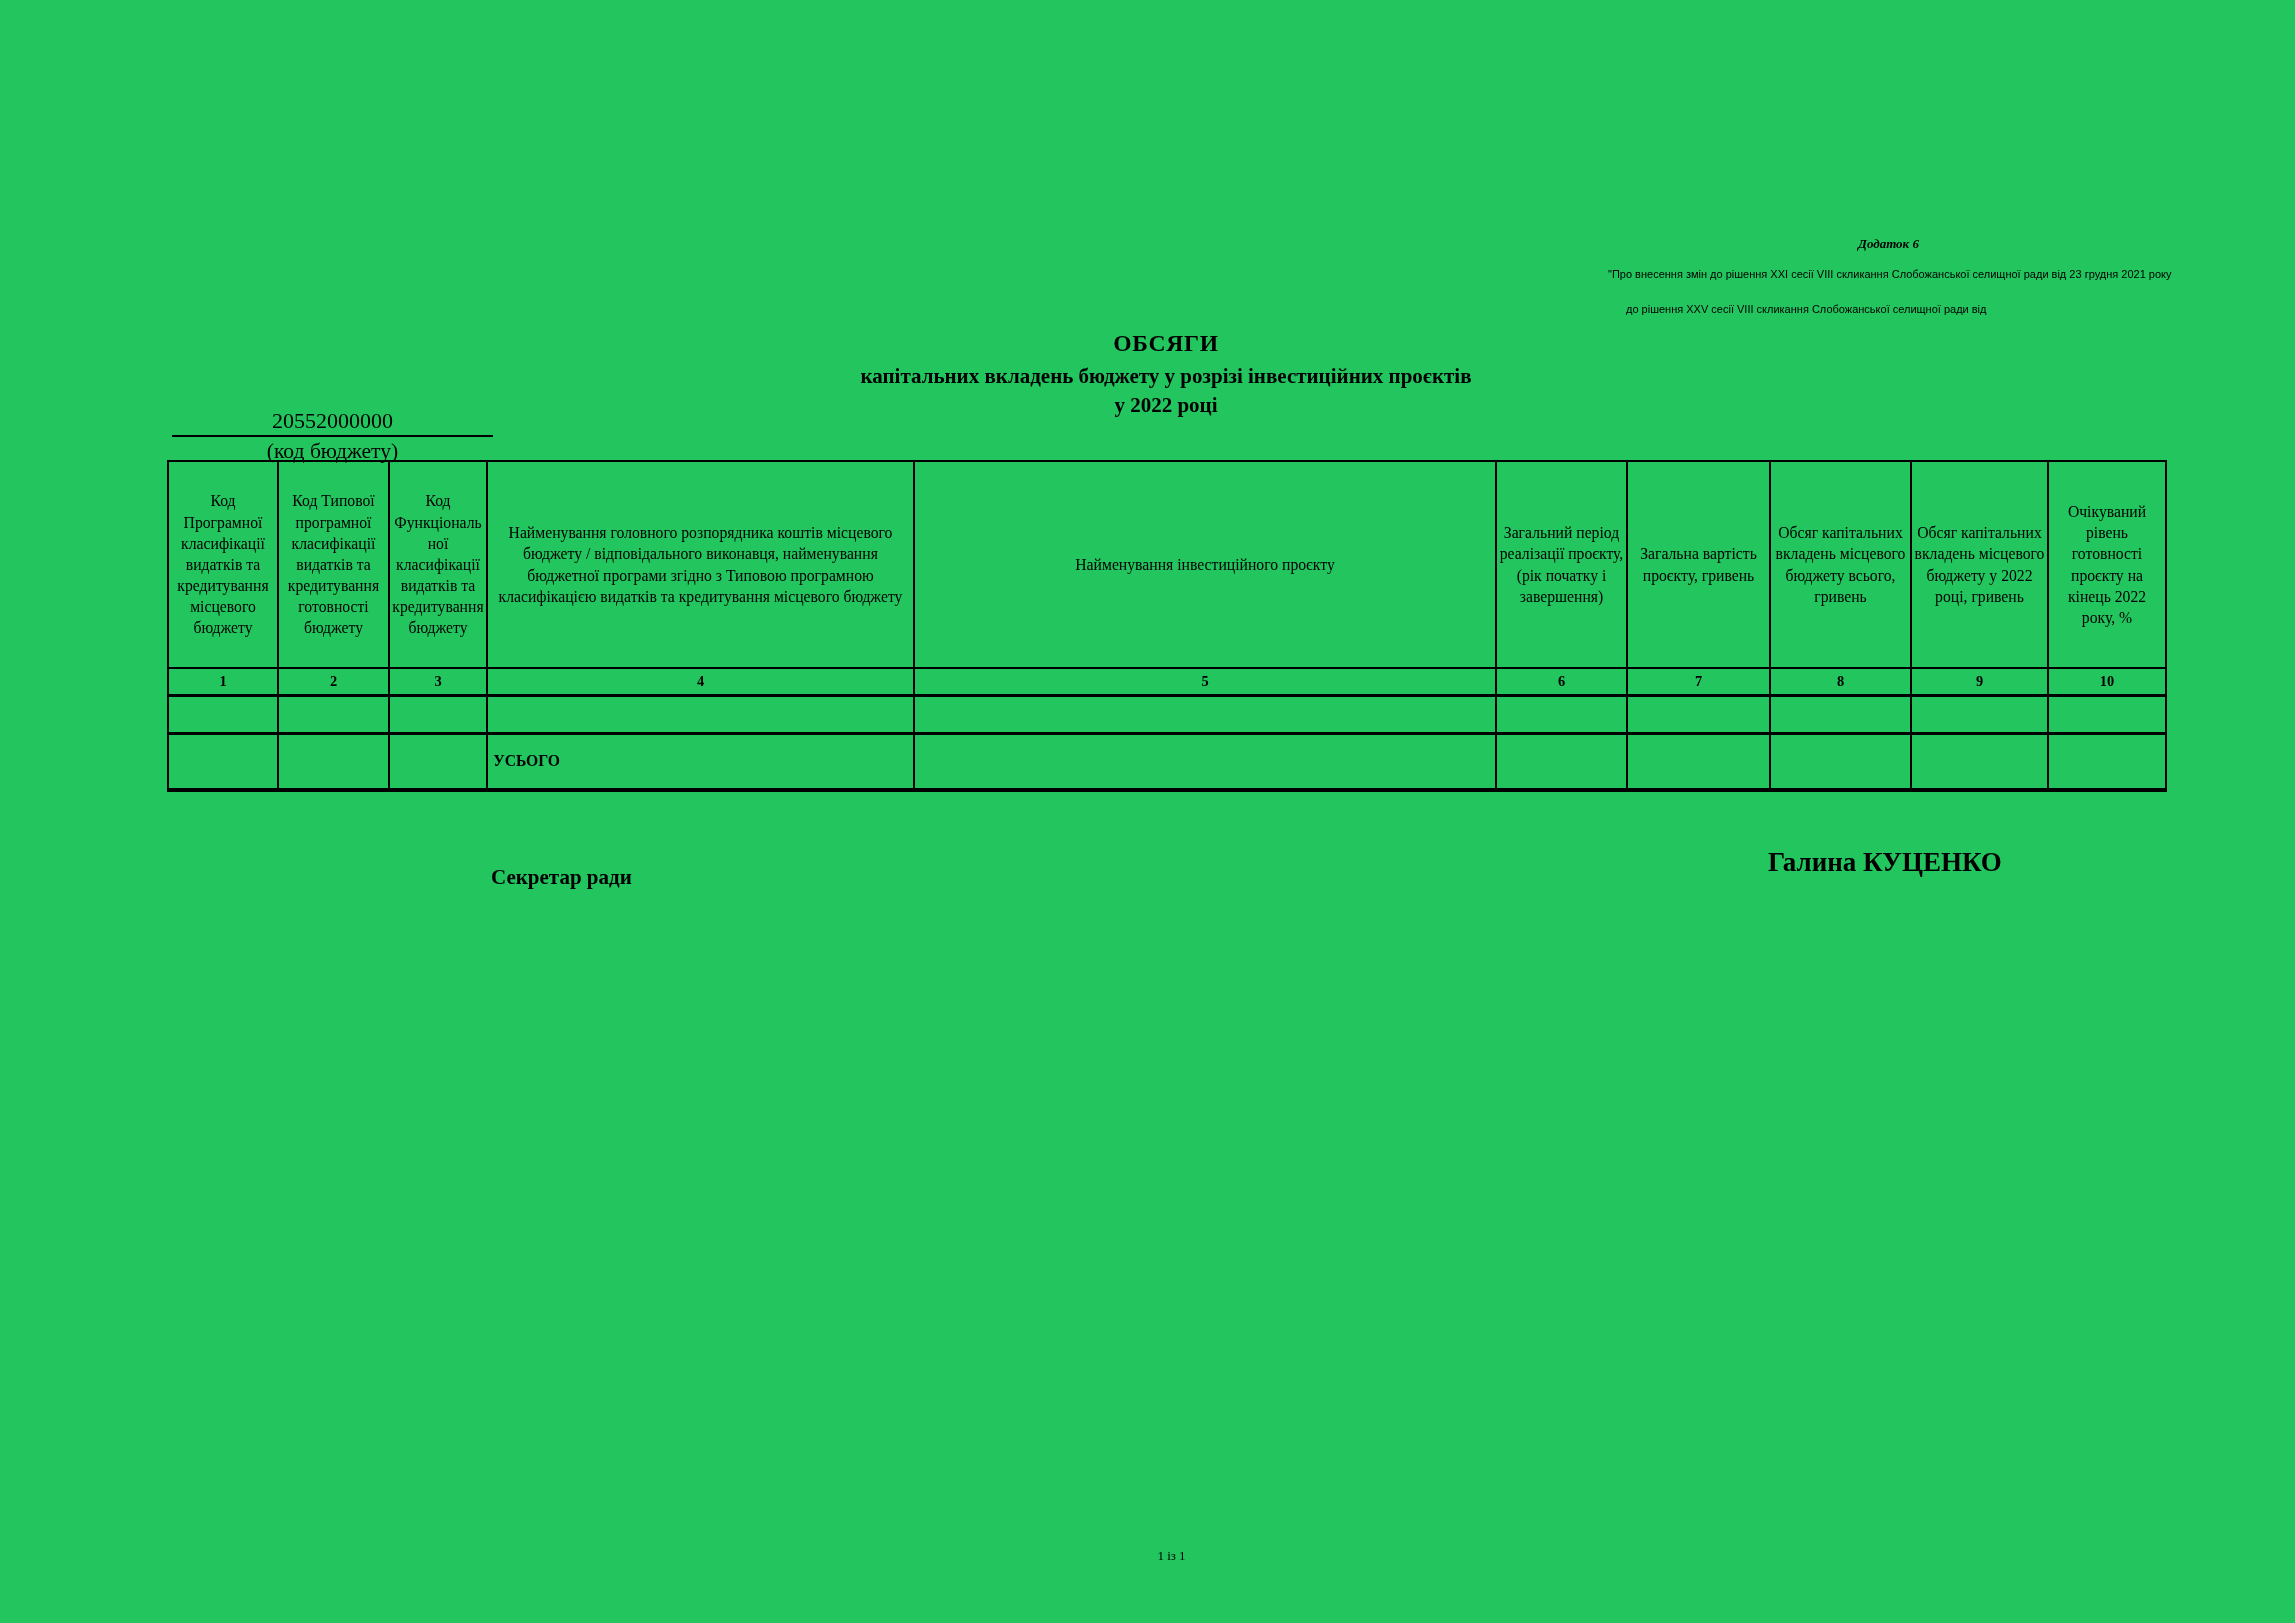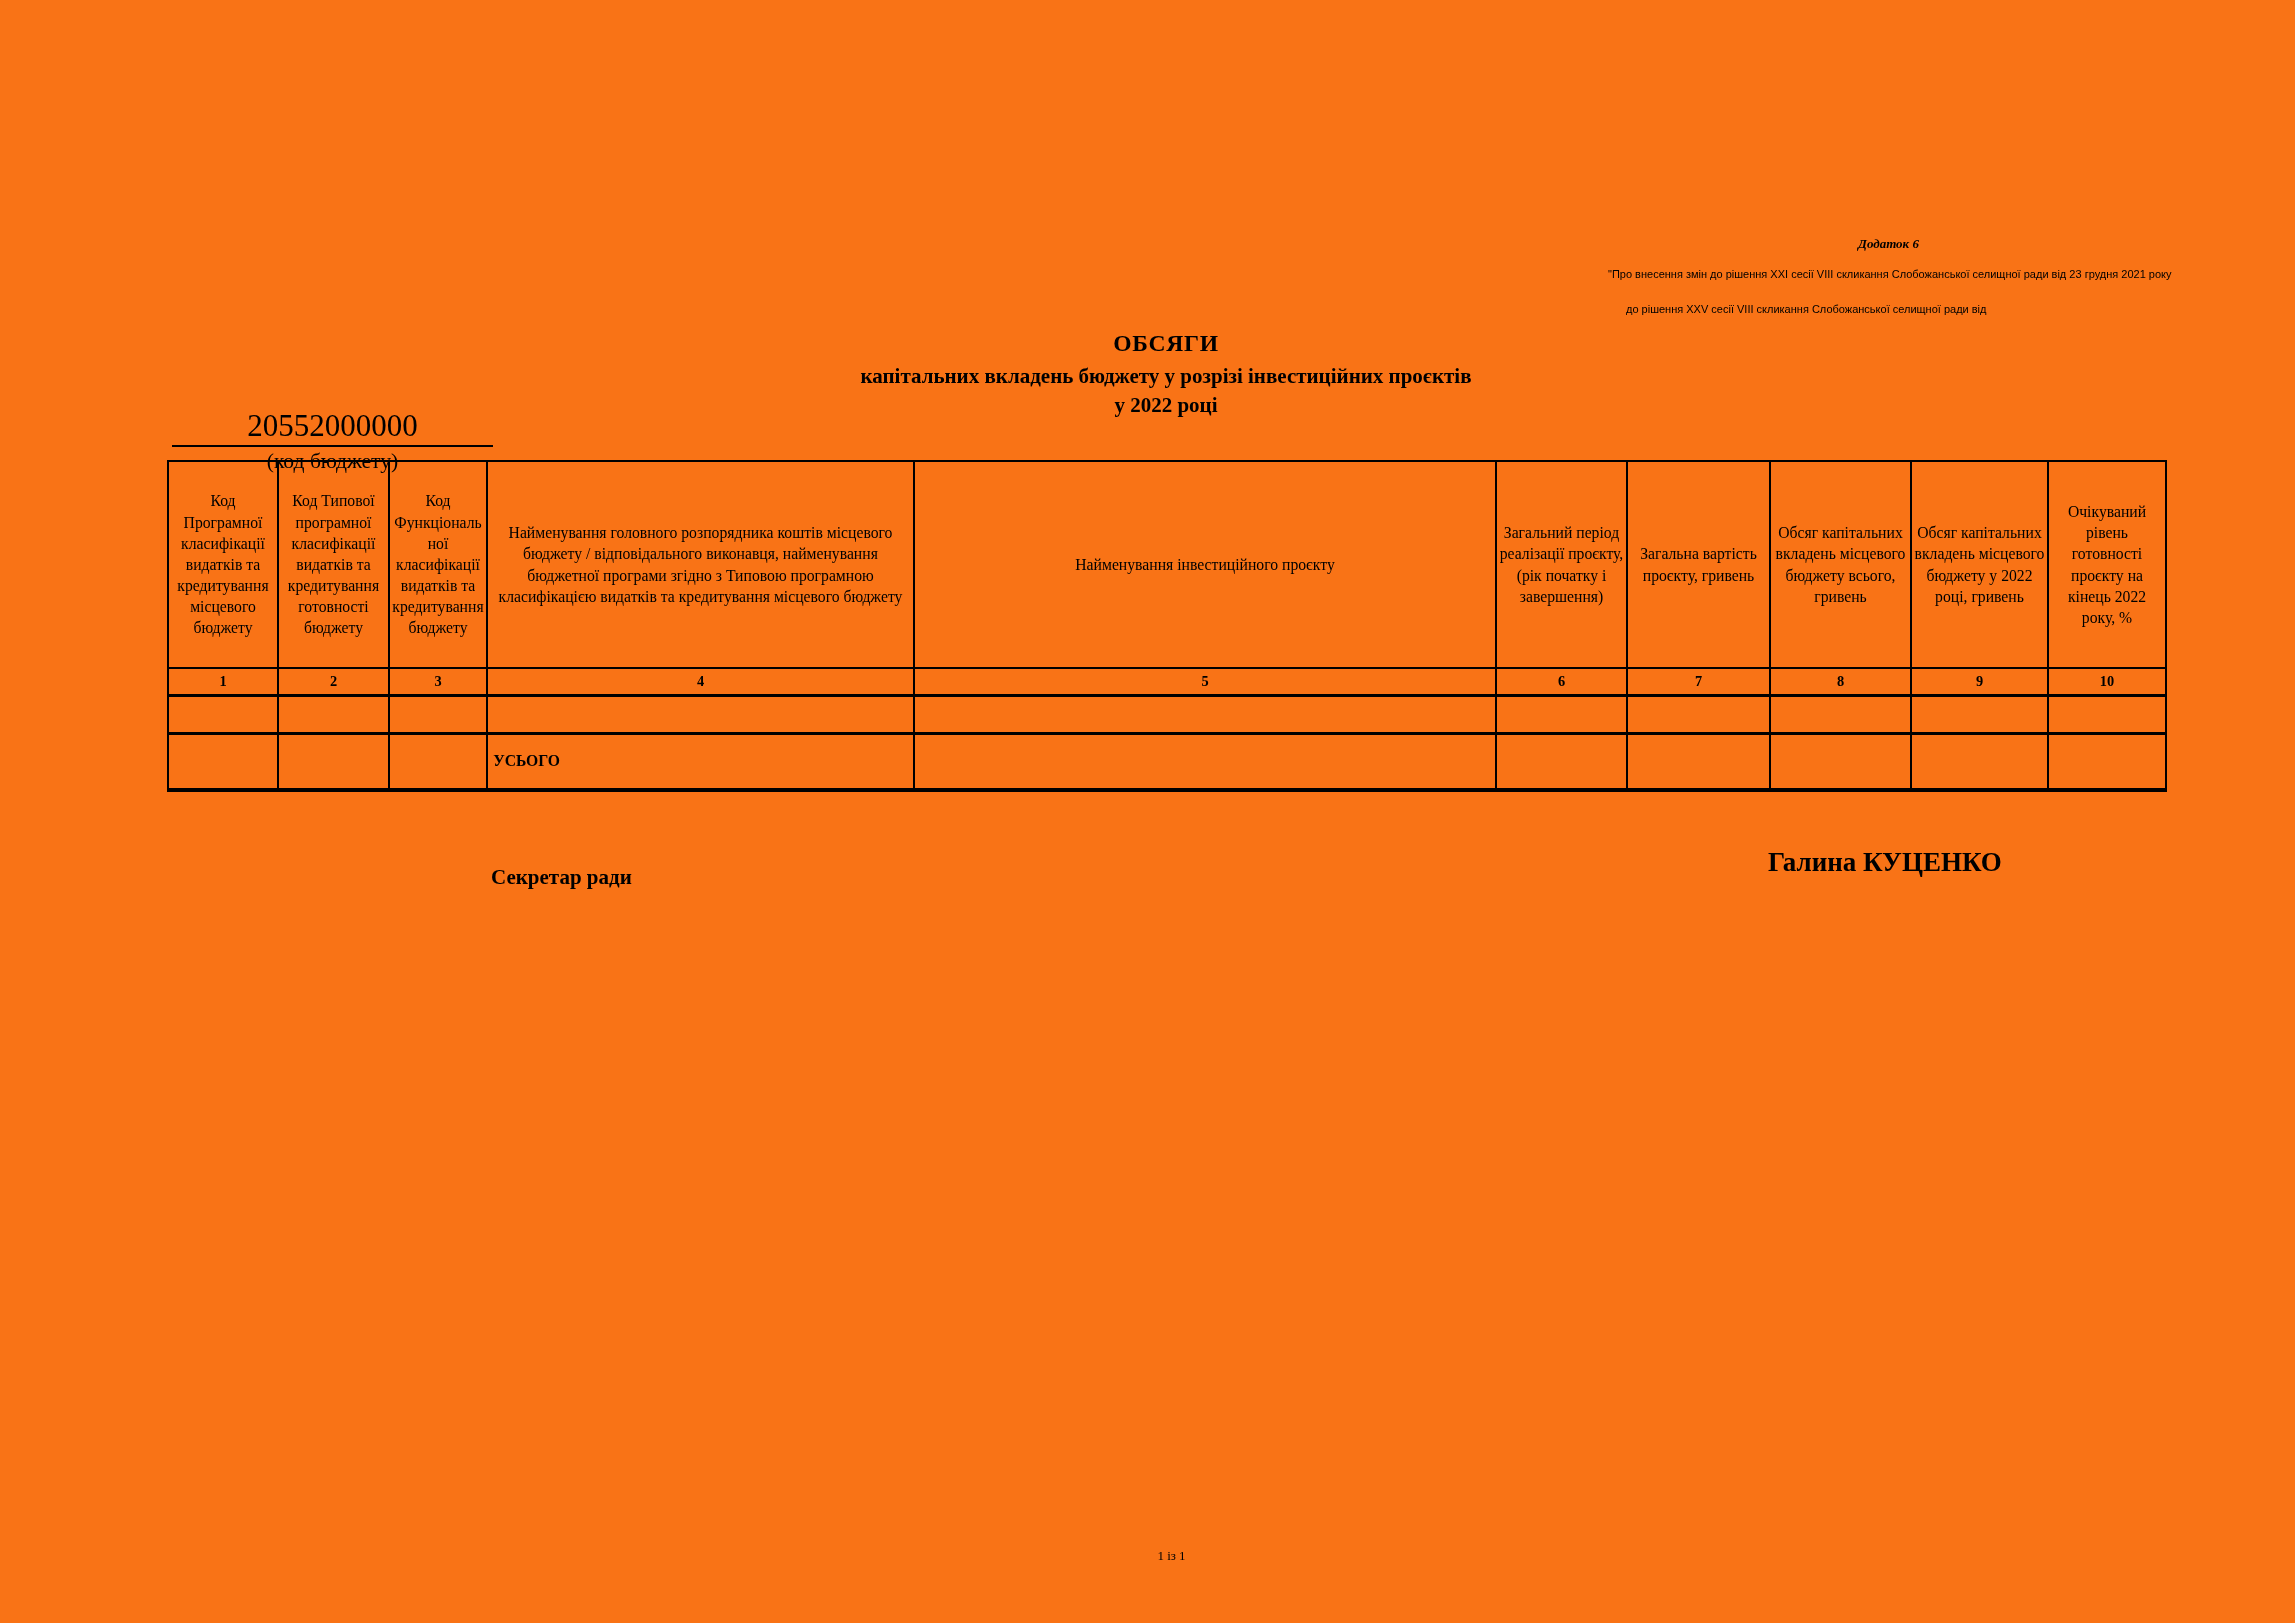--- a/index.html
+++ b/index.html
@@ -1,21 +1,21 @@
 <!DOCTYPE html>
 <html style="font-size:10.5px"><head>
 <meta charset="utf-8">
 <style>
   * { margin: 0; padding: 0; box-sizing: border-box; }
   html, body { background: #888; }
   .page {
     position: relative;
     width: 2295px;
     height: 1623px;
-    background: #f97316;
+    background: #22c55e;
     font-family: "Liberation Serif", serif;
     color: #000;
     overflow: hidden;
   }
 
   
   .appendix-line1 {
     position: absolute; left: 1858px; top: 236px;
     font-size: 13px; font-weight: bold; font-style: italic;
     font-family: "Liberation Serif", serif;
@@ -37,21 +37,21 @@
   .title-line1 { font-size: 23.6px; letter-spacing: 0.7px; }
   .title-line2 { font-size: 21px; margin-top: 6.5px; }
   .title-line3 { font-size: 21px; margin-top: 4.6px; }
 
   
   .budget-block {
     position: absolute; left: 172px; top: 408px; width: 321px;
     text-align: center;
   }
   .budget-value {
-    font-size: 31px; padding-bottom: 0.7px;
+    font-size: 22px; padding-bottom: 0.7px;
     border-bottom: 2.6px solid #000;
   }
   .budget-label { font-size: 21.6px; margin-top: 2px; }
 
   
   table.cap-table {
     position: absolute; left: 167px; top: 460px;
     border-collapse: collapse; table-layout: fixed;
     width: 1998px;
   }

